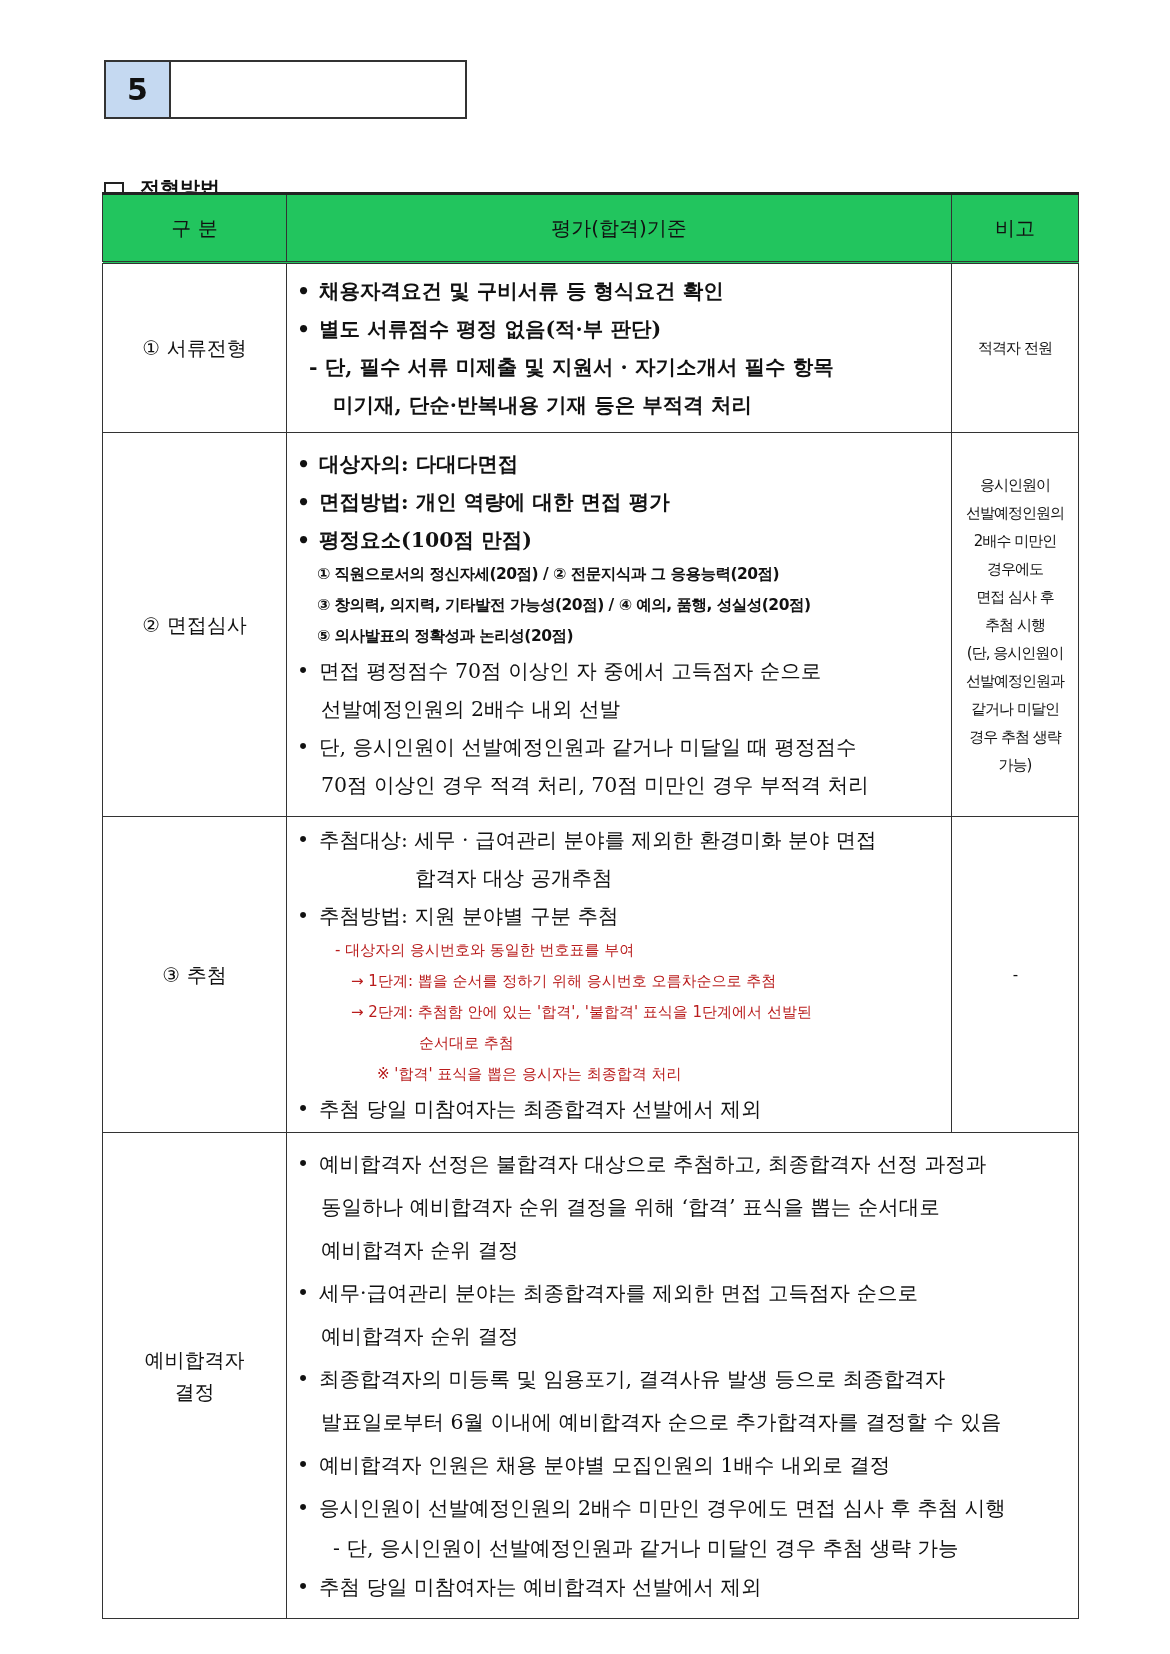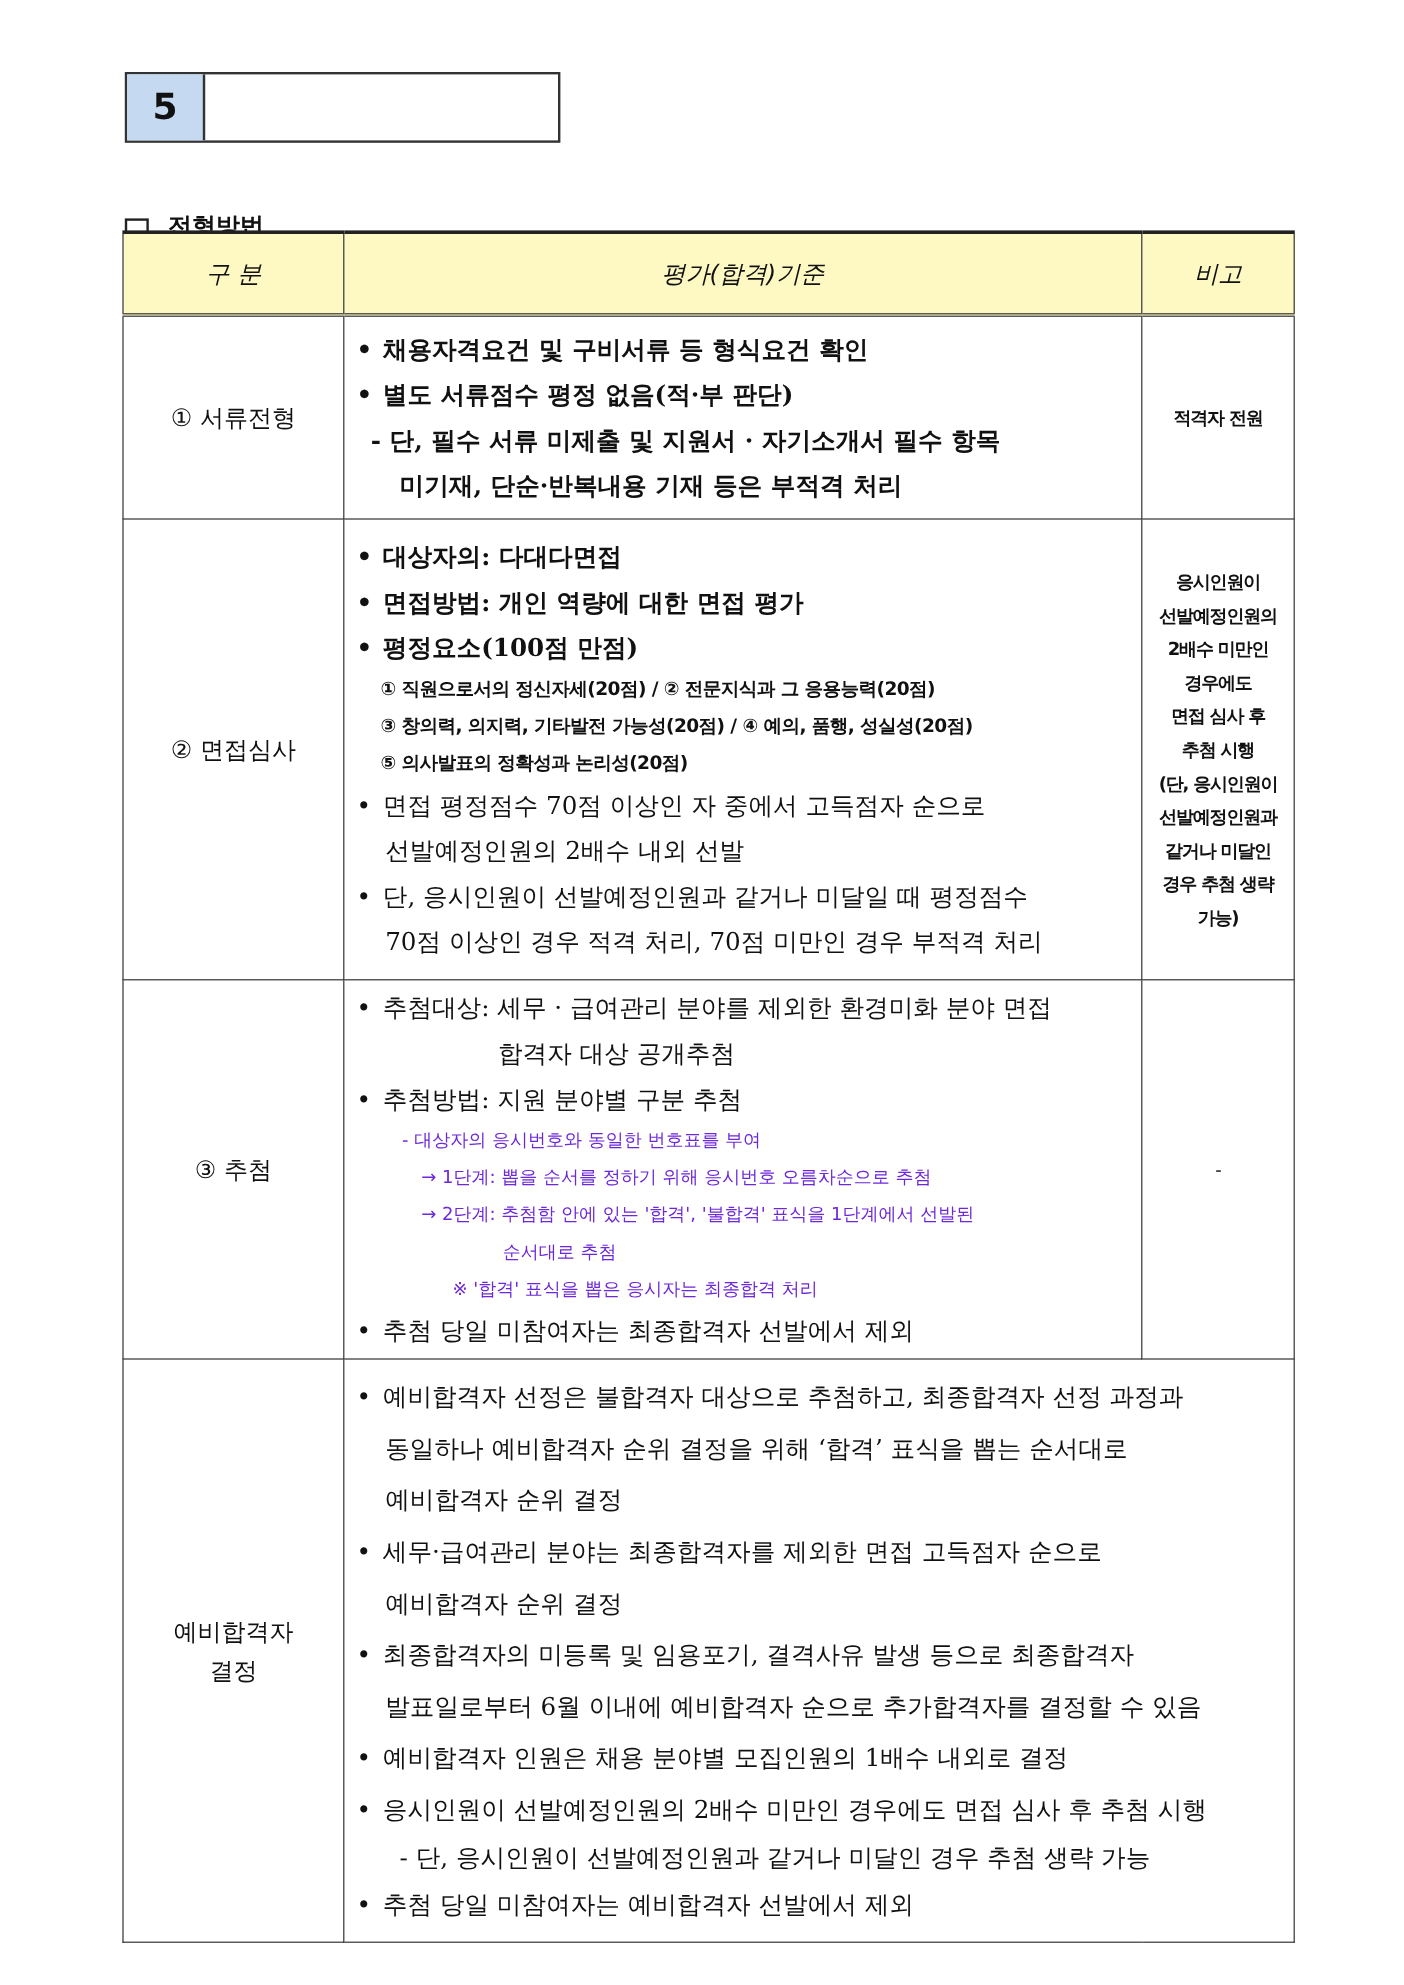--- a/index.html
+++ b/index.html
@@ -4,35 +4,35 @@
 <style>
   html, body { margin:0; padding:0; background:#ffffff; }
   body { width:1170px; height:1654px; position:relative; font-family:"DejaVu Serif", serif; color:#111; overflow:hidden; }
   .titlebox { position:absolute; left:104px; top:60px; width:363px; height:59px; border:2px solid #333; box-sizing:border-box; display:flex; }
   .titlebox .num { width:63px; background:#c5d9f1; border-right:2px solid #333; display:flex; align-items:center; justify-content:center; font-family:"DejaVu Sans", sans-serif; font-size:30px; font-weight:bold; }
   .titlebox .ttl { flex:1; display:flex; align-items:center; justify-content:center; font-family:"DejaVu Sans", sans-serif; font-size:30px; font-weight:bold; letter-spacing:1px; }
   .section { position:absolute; left:104px; top:143px; display:flex; align-items:flex-end; font-size:20px; font-weight:bold;margin-top:32px; }
   .section .box { width:20px; height:20px; border:2px solid #222; margin-right:16px; box-sizing:border-box; }
   table { position:absolute; left:102px; top:192px; width:977px; border-collapse:collapse; table-layout:fixed; }
   td, th { border:1.5px solid #333; padding:0; vertical-align:middle; }
-  thead th { background:#fef9c3; height:66px; font-family:"DejaVu Sans", sans-serif; font-weight:normal; font-size:20px; border-top:3px solid #222; border-bottom:3px double #333;font-style:italic; }
+  thead th { background:#22c55e; height:66px; font-family:"DejaVu Sans", sans-serif; font-weight:normal; font-size:20px; border-top:3px solid #222; border-bottom:3px double #333; }
   .c1 { width:183px; text-align:center; font-family:"DejaVu Sans", sans-serif; font-size:20px; line-height:32px; }
-  .c3 { width:126px; text-align:center; font-family:"DejaVu Sans", sans-serif; font-weight:bold; font-size:15px; line-height:28px; letter-spacing:-1px; }
+  .c3 { width:126px; text-align:center; font-family:"DejaVu Sans", sans-serif; font-weight:normal; font-size:15px; line-height:28px; letter-spacing:-1px; }
   .c2 { padding:4px 10px 4px 10px; }
   .ln { font-size:20.5px; line-height:38px; white-space:nowrap; font-weight:bold; }
   .ln.reg { font-weight:normal; }
   .ln .b { display:inline-block; width:22px; }
   .ind1 { padding-left:24px; }
   .ind-dash { padding-left:12px; }
   .ind-dash2 { padding-left:36px; }
   .ind-hang { padding-left:118px; }
   .sm { font-family:"DejaVu Sans", sans-serif; font-size:15.5px; line-height:31px; white-space:nowrap; letter-spacing:-0.5px;margin-left:16px; }
   .sm.b { font-weight:bold; }
   .sm.i1 { padding-left:4px; }
-  .xs { font-family:"DejaVu Sans", sans-serif; font-size:15px; line-height:31px; white-space:nowrap; color:#6d28d9; }
+  .xs { font-family:"DejaVu Sans", sans-serif; font-size:15px; line-height:31px; white-space:nowrap; color:#b91c1c; }
   .xs.i1 { padding-left:38px; }
   .xs.i2 { padding-left:54px; }
   .xs.i3 { padding-left:122px; }
   .xs.i4 { padding-left:80px; }
   .r1 td { height:160px; }
   .r2 td { height:375px; }
   .r3 td { height:304px;margin-top:45px; }
   .r4 td { height:477px; }
   .r4 .ln { line-height:43px; }
 </style>

